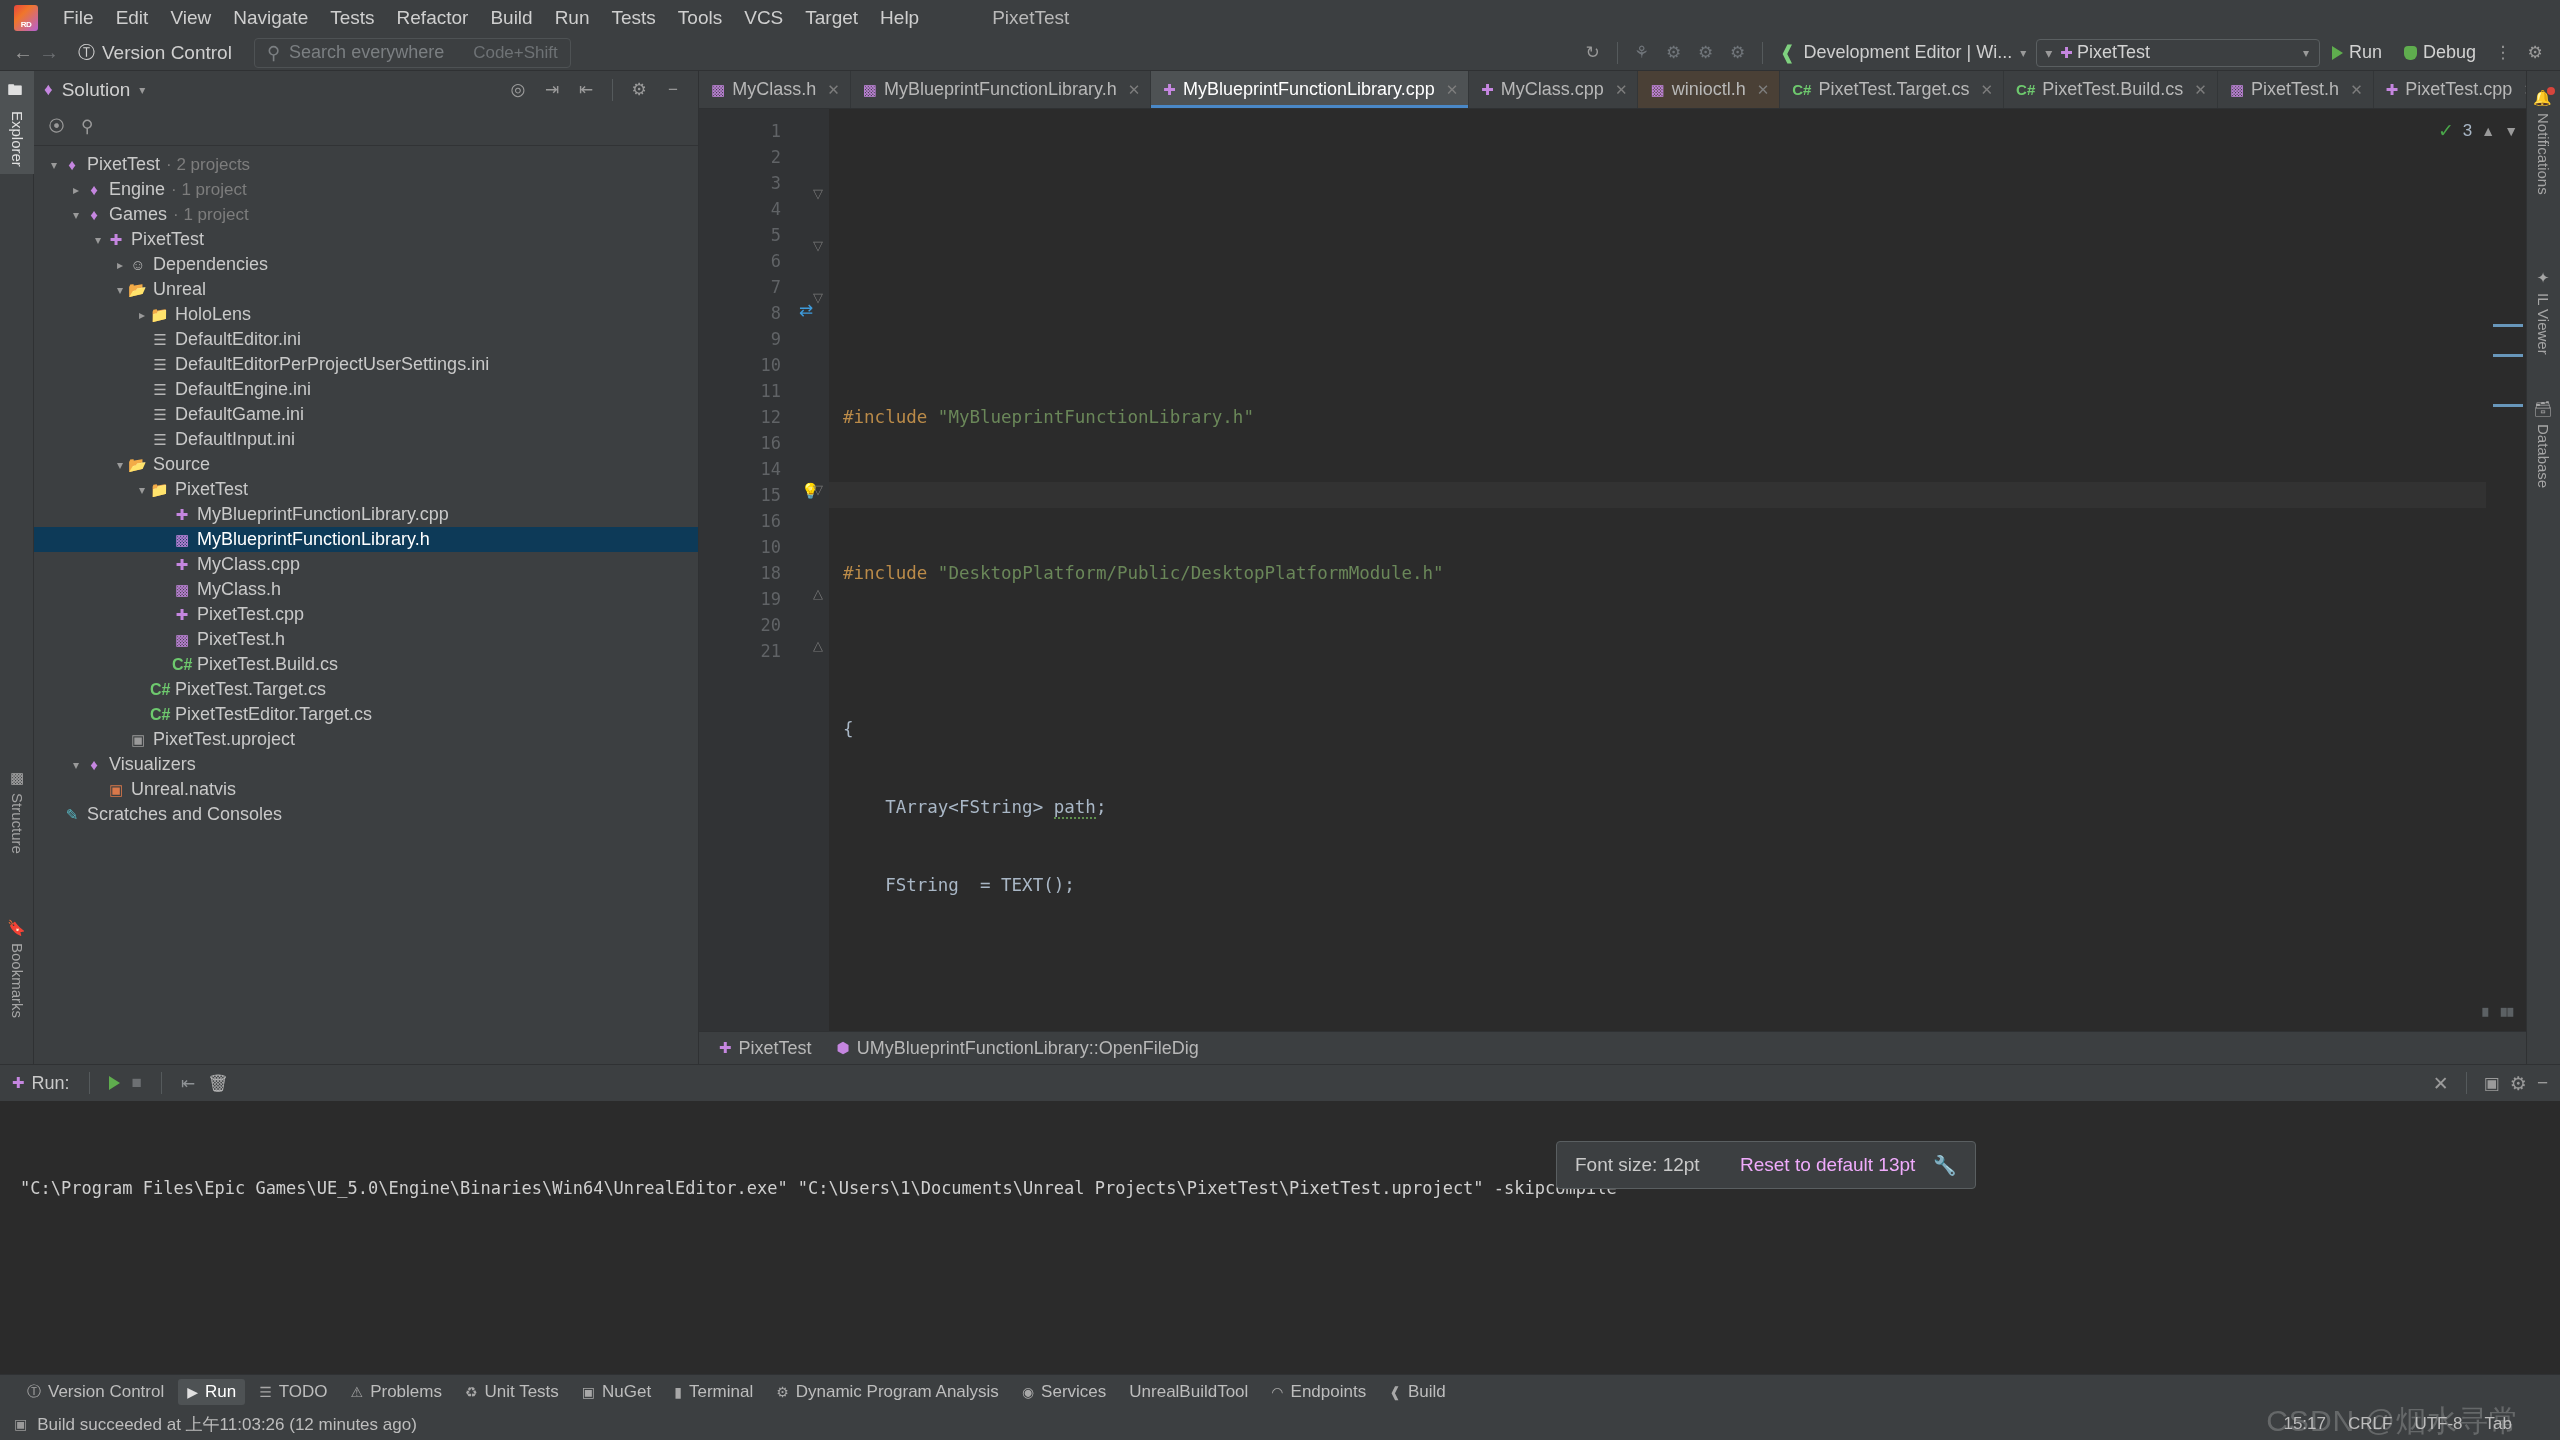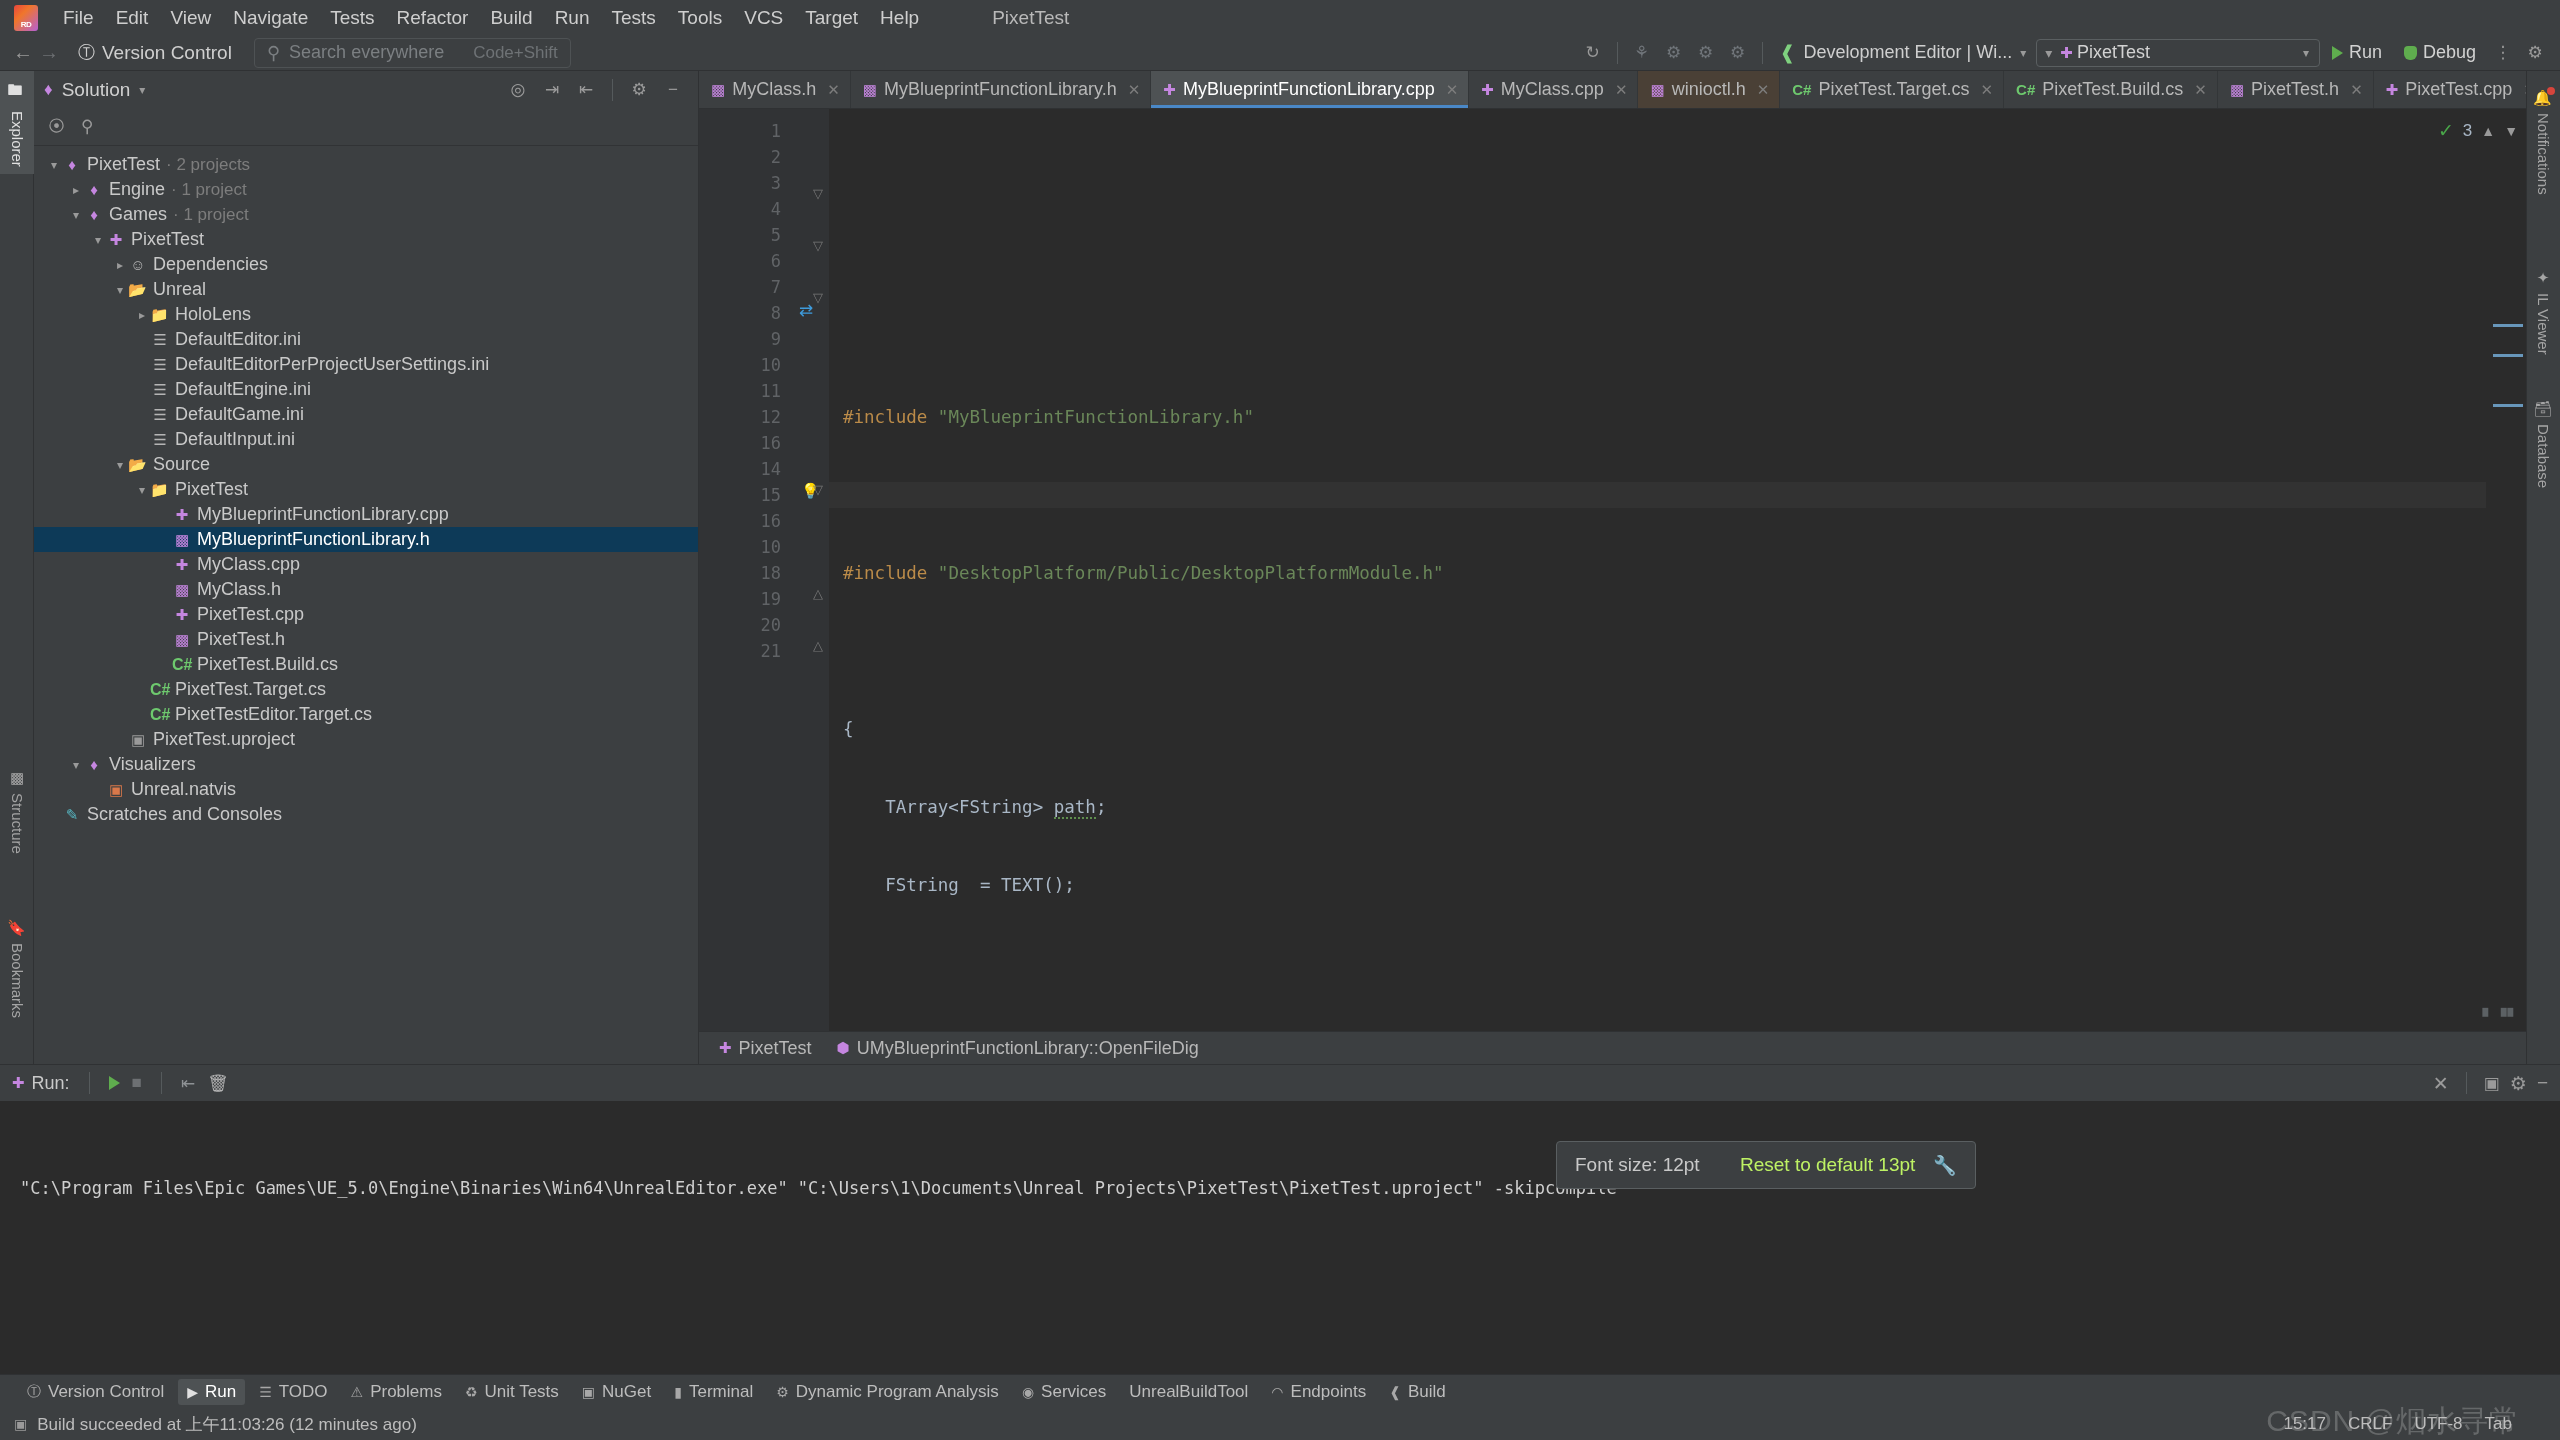--- a/index.html
+++ b/index.html
@@ -91,21 +91,21 @@
   .fnb { color:#ffc66d; font-weight:bold; }
   .sq  { border-bottom:2px dotted #5f8f4e; }
   .curline { position:absolute; left:0; right:0; height:26px; background:#323232; }
 
   .rightgut { width:40px; background:#2b2b2b; flex:0 0 40px; position:relative; }
   .insp { position:absolute; top:10px; right:8px; display:flex; align-items:center; gap:9px; font-size:17px; color:#a9b7c6; }
 
   .fontpop { position:absolute; left:857px; top:1032px; width:420px; height:48px; background:#3c3f41;
              border:1px solid #5a5f61; border-radius:4px; display:flex; align-items:center; padding:0 18px; }
   .fontpop .lbl { font-size:19px; color:#c9c9c9; }
-  .fontpop .rst { margin-left:auto; font-size:19px; color:#bef264; }
+  .fontpop .rst { margin-left:auto; font-size:19px; color:#f0abfc; }
   .fontpop .wr { margin-left:18px; color:#a6a6a6; font-size:19px; }
 
   .crumbbar { height:33px; background:#3c3f41; display:flex; align-items:center; gap:9px; padding:0 20px;
               border-top:1px solid #2f3133; flex:0 0 33px; font-size:18px; color:#b8b8b8; }
   .crumbbar .it { display:flex; align-items:center; gap:7px; margin-right:16px; }
 
   
   .runpanel { height:310px; background:#3c3f41; border-top:1px solid #2f3133; display:flex; flex-direction:column; flex:0 0 310px; }
   .run-head { height:36px; display:flex; align-items:center; gap:12px; padding:0 12px; }
   .run-head .rt { display:flex; align-items:center; gap:7px; font-size:18px; color:#c9c9c9; }

